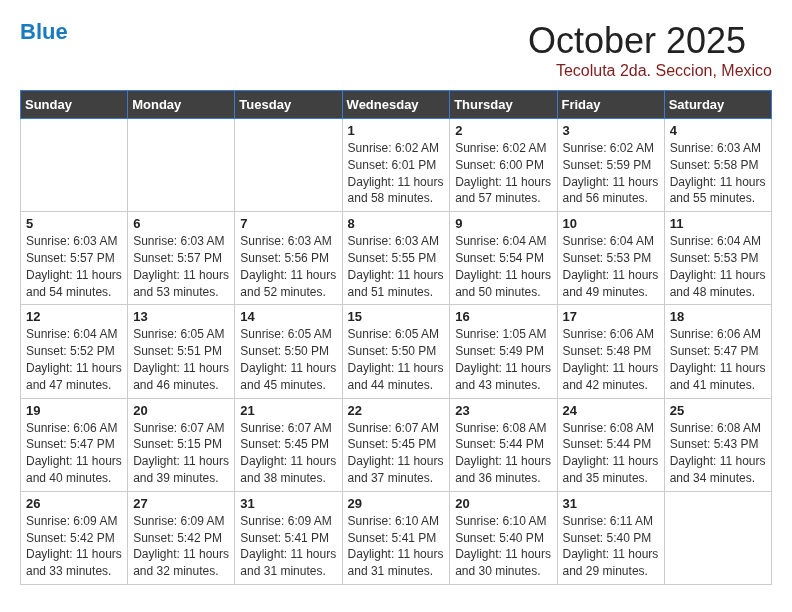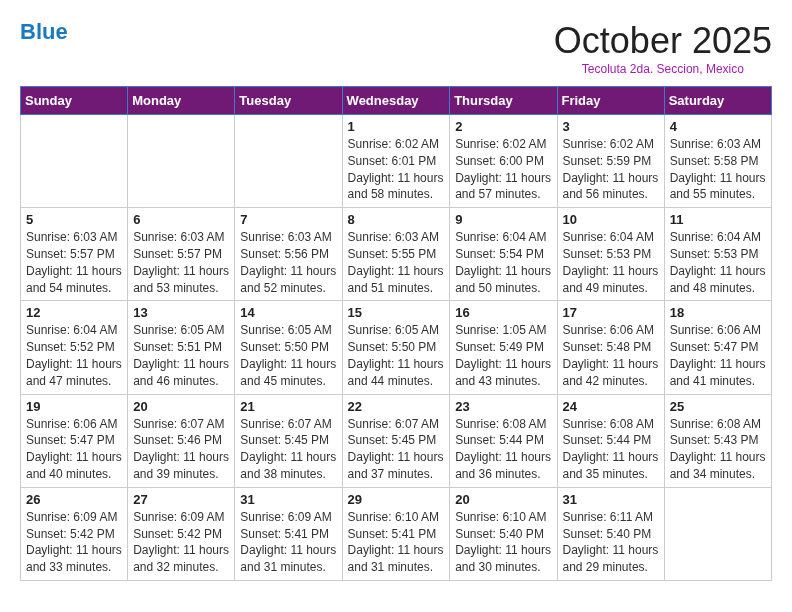--- a/index.html
+++ b/index.html
@@ -32,31 +32,31 @@
     }
     .title-section {
       text-align: left;
     }
     .month-title {
       font-size: 36px;
       font-weight: normal;
       color: #222;
     }
     .location-title {
-      font-size: 12px;
-      color: #a21caf;
+      font-size: 16px;
+      color: #7f1d1d;
       margin-left: 28px;
     }
     .calendar {
       width: 100%;
       border-collapse: collapse;
       border: 1px solid #bbb;
     }
     .calendar th {
-      background: #701a75;
+      background: #404040;
       color: #fff;
       font-size: 13px;
       font-weight: bold;
       padding: 6px 4px;
       text-align: left;
       border: 1px solid #3a7ad0;
     }
     .calendar td {
       border: 1px solid #ccc;
       vertical-align: top;
@@ -247,21 +247,21 @@
         <td>
           <span class="day-num">19</span>
           <div class="day-info">Sunrise: 6:06 AM
 Sunset: 5:47 PM
 Daylight: 11 hours
 and 40 minutes.</div>
         </td>
         <td>
           <span class="day-num">20</span>
           <div class="day-info">Sunrise: 6:07 AM
-Sunset: 5:46 PM
+Sunset: 5:15 PM
 Daylight: 11 hours
 and 39 minutes.</div>
         </td>
         <td>
           <span class="day-num">21</span>
           <div class="day-info">Sunrise: 6:07 AM
 Sunset: 5:45 PM
 Daylight: 11 hours
 and 38 minutes.</div>
         </td>

